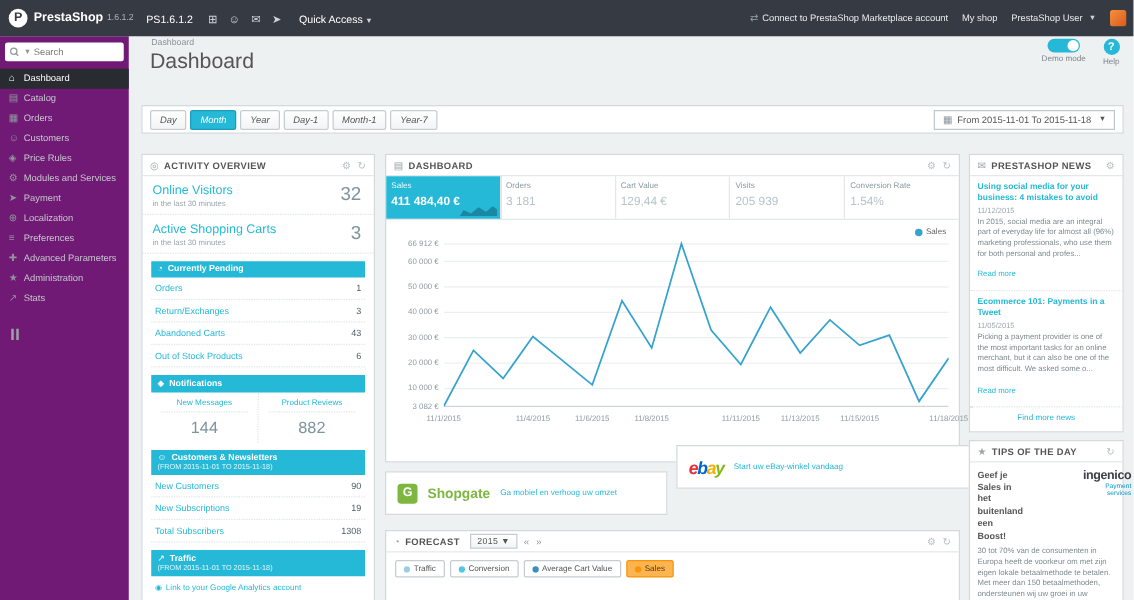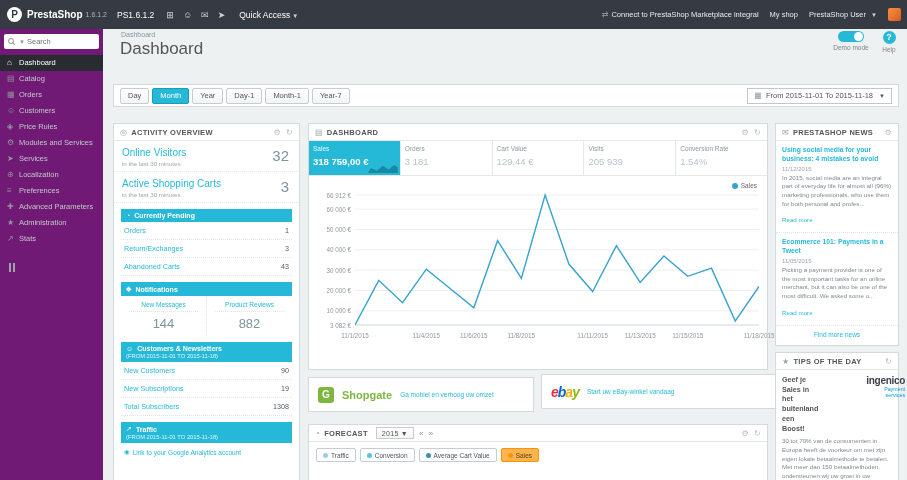--- a/index.html
+++ b/index.html
@@ -41,21 +41,21 @@
   .pagetitle { position:absolute; left:120px; top:39px; font-size:17px; color:#555; }
   .demo { position:absolute; top:31px; right:32px; width:48px; text-align:center; }
   .toggle { width:26px; height:11px; background:#25b9d7; border-radius:6px; position:relative; margin:0 auto; cursor:pointer; }
   .toggle::after { content:""; position:absolute; right:1px; top:1px; width:9px; height:9px; background:#fff; border-radius:50%; }
   .tinylabel { font-size:6.5px; color:#7d858b; margin-top:2px; }
   .help { position:absolute; top:31px; right:5px; width:26px; text-align:center; }
   .helpc { width:13px; height:13px; border-radius:50%; background:#25b9d7; color:#fff; font-size:9px; font-weight:bold; line-height:13px; text-align:center; margin:0 auto; cursor:pointer; }
 
   
   .filterbar { position:absolute; left:113px; top:84px; width:786px; height:23px; background:#fff; border:1px solid #d4dadc; display:flex; align-items:center; padding:0 6px; }
-  .fbtn { font-size:7.5px; color:#555; border:1px solid #c6cdd0; background:linear-gradient(#ffffff,#f2f4f5); border-radius:2px; padding:2.5px 7px; margin-right:3px; cursor:pointer; }
+  .fbtn { font-size:7.5px; color:#555; border:1px solid #c6cdd0; background:linear-gradient(#ffffff,#f2f4f5); border-radius:2px; padding:2.5px 7px; margin-right:3px; cursor:pointer;font-style:italic; }
   .fbtn.active { background:#25b9d7; border-color:#1d9cb8; color:#fff; }
   .datebox { margin-left:auto; border:1px solid #bfc8cb; background:#fff; font-size:7.5px; color:#555; padding:2.5px 6px; display:flex; align-items:center; gap:4px; cursor:pointer; }
   .datebox .cal { color:#8d979d; font-size:8px; }
 
   
   .panel { position:absolute; background:#fff; border:1px solid #d4dadc; }
   .phead { height:17px; border-bottom:1px solid #e4e8e9; display:flex; align-items:center; padding:0 6px; font-size:7.5px; font-weight:bold; color:#555; letter-spacing:.3px; }
   .phead .picon { color:#9aa6aa; margin-right:4px; font-size:8px; font-weight:normal; }
   .ptools { margin-left:auto; color:#b6bfc3; font-size:8px; display:flex; gap:5px; font-weight:normal; }
   .ptools span { cursor:pointer; }
@@ -94,21 +94,21 @@
            clip-path:polygon(0 100%,10% 45%,30% 75%,50% 20%,70% 60%,88% 10%,100% 40%,100% 100%); }
   .chartblock { position:relative; height:194px; }
   .legend { position:absolute; top:6px; right:10px; font-size:6.5px; color:#666; display:flex; align-items:center; gap:3px; }
   .ldot { width:6px; height:6px; border-radius:50%; display:inline-block; }
   #chart-svg { position:absolute; left:46px; top:16px; width:404px; height:134px; }
   .ytick { position:absolute; right:418px; width:40px; text-align:right; font-size:6.3px; color:#8e9a9f; }
   .xtick { position:absolute; top:156px; width:44px; text-align:center; font-size:6.3px; color:#8e9a9f; }
 
   
   .p-shopgate { left:308px; top:377px; width:226px; height:35px; }
-  .p-ebay { left:541px; top:374px; width:262px; height:35px; }
+  .p-ebay { left:541px; top:356px; width:262px; height:35px; }
   .promo { display:flex; align-items:center; height:100%; padding:0 9px; gap:8px; }
   .sg-ic { width:16px; height:16px; background:#7db740; border-radius:3px; color:#fff; font-size:10px; font-weight:bold; text-align:center; line-height:16px; }
   .sg-name { color:#7db740; font-size:11px; font-weight:bold; }
   .promo-link { font-size:6.5px; color:#25b9d7; cursor:pointer; }
   .ebay-logo { font-size:14px; font-weight:bold; font-style:italic; letter-spacing:-1px; }
   .eb-e { color:#e53238; } .eb-b { color:#0064d2; } .eb-a { color:#f5af02; } .eb-y { color:#86b817; }
 
   
   .p-forecast { left:308px; top:424px; width:460px; height:70px; }
   .yearbox { font-size:7px; color:#555; border:1px solid #c6cdd0; background:linear-gradient(#fff,#f2f4f5); padding:1.5px 5px; margin-left:8px; font-weight:normal; cursor:pointer; }
@@ -149,21 +149,21 @@
     <div class="tb-icons">
       <span>⊞</span>
       <span>☺</span>
       <span>✉</span>
       <span>➤</span>
     </div>
     <span class="quick"><span>Quick Access</span><span class="caret">▼</span></span>
     <div class="tb-right">
       <span class="tb-link">
           <span class="g">⇄</span>
-          <span>Connect to PrestaShop Marketplace integral</span>
+          <span>Connect to PrestaShop Marketplace account</span>
         </span>
       <span class="tb-link">
           <span>My shop</span>
         </span>
       <span class="tb-link">
           <span>PrestaShop User</span>
           <span class="caret">▼</span>
         </span>
       <div class="avatar"></div>
     </div>
@@ -194,21 +194,21 @@
     <div class="menu-item">
         <span class="mi">◈</span>
         <span>Price Rules</span>
       </div>
     <div class="menu-item">
         <span class="mi">⚙</span>
         <span>Modules and Services</span>
       </div>
     <div class="menu-item">
         <span class="mi">➤</span>
-        <span>Services</span>
+        <span>Payment</span>
       </div>
     <div class="menu-item">
         <span class="mi">⊕</span>
         <span>Localization</span>
       </div>
     <div class="menu-item">
         <span class="mi">≡</span>
         <span>Preferences</span>
       </div>
     <div class="menu-item">
@@ -283,20 +283,24 @@
           <span class="pv">1</span>
         </div>
       <div class="prow">
           <span class="pl">Return/Exchanges</span>
           <span class="pv">3</span>
         </div>
       <div class="prow">
           <span class="pl">Abandoned Carts</span>
           <span class="pv">43</span>
         </div>
+      <div class="prow">
+          <span class="pl">Out of Stock Products</span>
+          <span class="pv">6</span>
+        </div>
     </div>
     <div class="sec">
         <span class="si">◆</span>
         <span>Notifications</span>
       </div>
     <div class="ncols">
       <div class="col">
         <div class="nh">New Messages</div>
         <div class="nv">144</div>
       </div>
@@ -340,21 +344,21 @@
         <span class="picon">▤</span>
         <span>DASHBOARD</span>
       <span class="ptools">
           <span>⚙</span>
           <span>↻</span>
         </span>
     </div>
     <div class="kpis">
       <div class="kpi active">
         <div class="t">Sales</div>
-        <div class="v">318 759,00 €</div>
+        <div class="v">411 484,40 €</div>
         <div class="spark"></div>
       </div>
       <div class="kpi">
         <div class="t">Orders</div>
         <div class="v">3 181</div>
       </div>
       <div class="kpi">
         <div class="t">Cart Value</div>
         <div class="v">129,44 €</div>
       </div>

